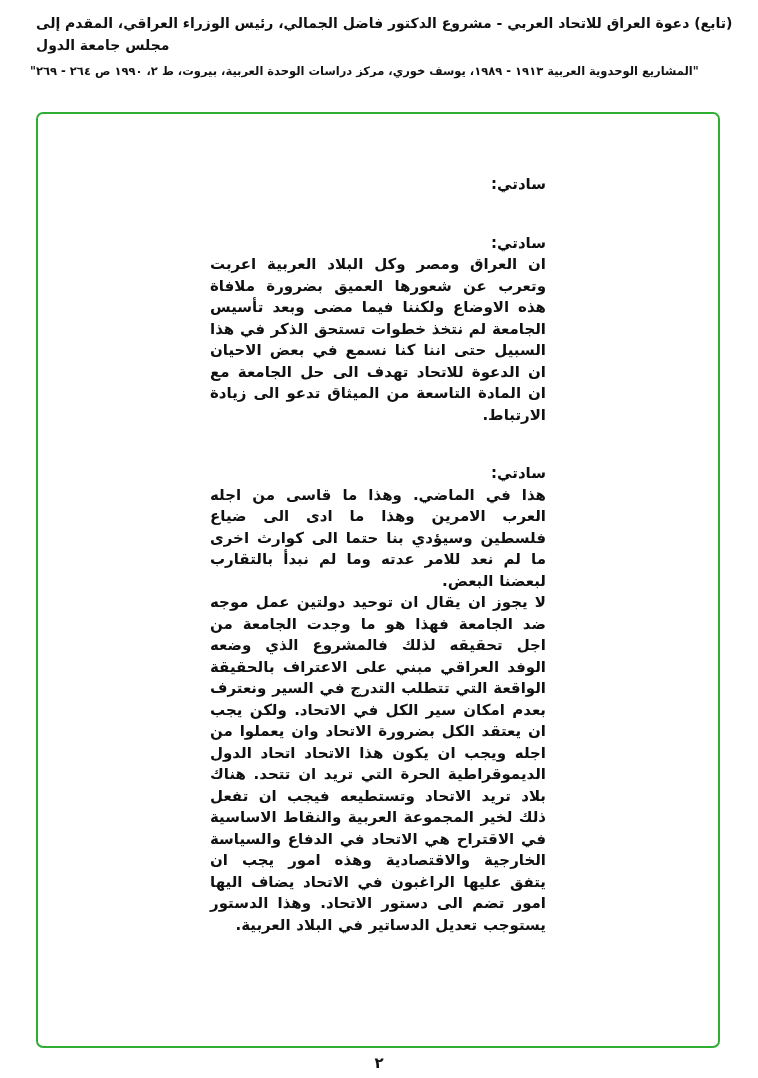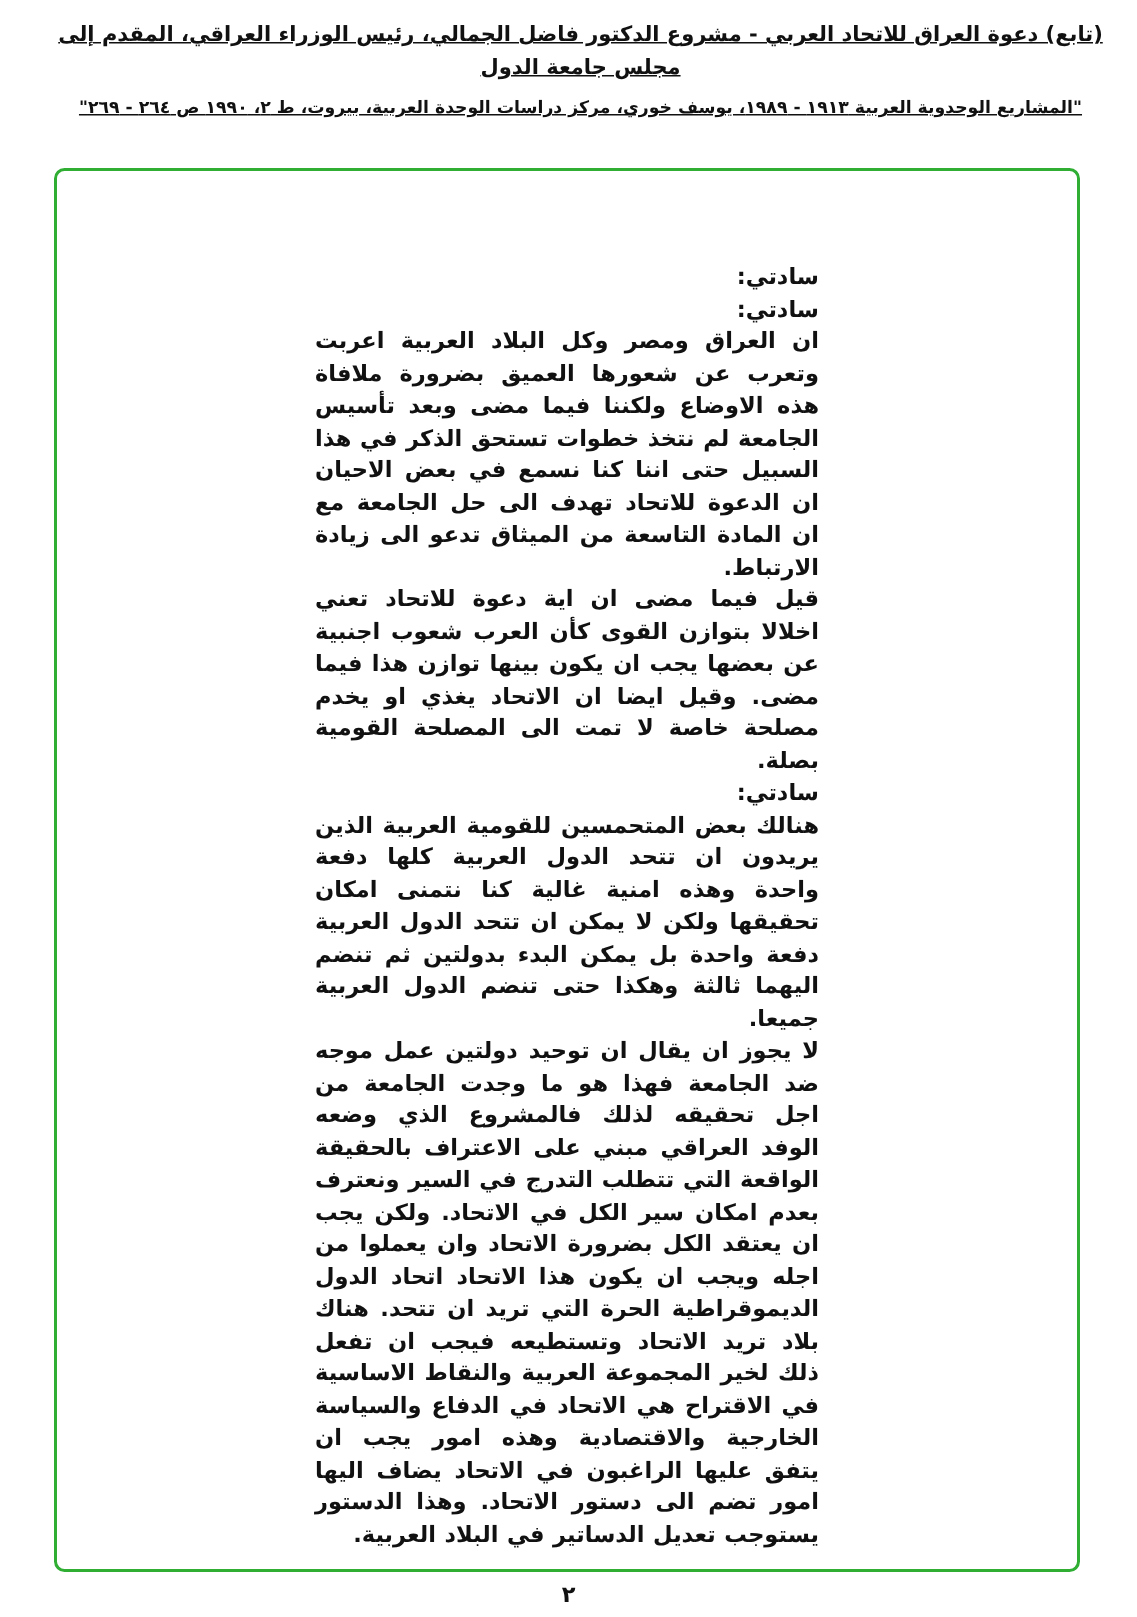--- a/index.html
+++ b/index.html
@@ -18,22 +18,21 @@
   .page {
     position: absolute;
     inset: 0;
   }
   .header {
     position: absolute;
     top: 12px;
     left: 16px;
     right: 0;
     direction: rtl;
-    text-align: center;
-    text-decoration: underline;
+    text-align: left;
   }
   .header-line {
     font-size: 14px;
     font-weight: bold;
     line-height: 22px;
     padding: 0 20px;
   }
   .citation {
     font-size: 11.5px;
     font-weight: bold;
@@ -61,20 +60,21 @@
     margin: 0;
     font-size: 15px;
     font-weight: bold;
     line-height: 21.5px;
     text-align: justify;
     text-align-last: right;
     word-spacing: 0.5px;
   }
   .doc-body p.salutation {
     text-align: right;
+    margin-top: 37px;
   }
   .page-number {
     position: absolute;
     top: 1054px;
     left: 0;
     right: 0;
     text-align: center;
     font-size: 15px;
     font-weight: bold;
   }
@@ -87,22 +87,21 @@
   <div class="header">
     <div class="header-line">(تابع) دعوة العراق للاتحاد العربي - مشروع الدكتور فاضل الجمالي، رئيس الوزراء العراقي، المقدم إلى مجلس جامعة الدول</div>
     <div class="citation">"المشاريع الوحدوية العربية ١٩١٣ - ١٩٨٩، يوسف خوري، مركز دراسات الوحدة العربية، بيروت، ط ٢، ١٩٩٠ ص ٢٦٤ - ٢٦٩"</div>
   </div>
 
   <div class="green-box">
     <div class="doc-body">
       <p class="salutation">سادتي:</p>
       <p class="salutation">سادتي:</p>
       <p class="body-par">ان العراق ومصر وكل البلاد العربية اعربت وتعرب عن شعورها العميق بضرورة ملافاة هذه الاوضاع ولكننا فيما مضى وبعد تأسيس الجامعة لم نتخذ خطوات تستحق الذكر في هذا السبيل حتى اننا كنا نسمع في بعض الاحيان ان الدعوة للاتحاد تهدف الى حل الجامعة مع ان المادة التاسعة من الميثاق تدعو الى زيادة الارتباط.</p>
-      <p class="body-par">قيل فيما مضى ان اية دعوة للاتحاد تعني اخلالا بتوازن القوى كأن العرب شعوب اجنبية عن بعضها يجب ان يكون بينها توازن هذا فيما مضى. وقيل ايضا ان الاتحاد يغذي او يخدم مصلحة خاصة لا تمت الى المصلحة القومية بصلة.</p>
       <p class="salutation">سادتي:</p>
-      <p class="body-par">هنالك بعض المتحمسين للقومية العربية الذين يريدون ان تتحد الدول العربية كلها دفعة واحدة وهذه امنية غالية كنا نتمنى امكان تحقيقها ولكن لا يمكن ان تتحد الدول العربية دفعة واحدة بل يمكن البدء بدولتين ثم تنضم اليهما ثالثة وهكذا حتى تنضم الدول العربية جميعا.</p>
+      <p class="body-par">هذا في الماضي. وهذا ما قاسى من اجله العرب الامرين وهذا ما ادى الى ضياع فلسطين وسيؤدي بنا حتما الى كوارث اخرى ما لم نعد للامر عدته وما لم نبدأ بالتقارب لبعضنا البعض.</p>
       <p class="body-par">لا يجوز ان يقال ان توحيد دولتين عمل موجه ضد الجامعة فهذا هو ما وجدت الجامعة من اجل تحقيقه لذلك فالمشروع الذي وضعه الوفد العراقي مبني على الاعتراف بالحقيقة الواقعة التي تتطلب التدرج في السير ونعترف بعدم امكان سير الكل في الاتحاد. ولكن يجب ان يعتقد الكل بضرورة الاتحاد وان يعملوا من اجله ويجب ان يكون هذا الاتحاد اتحاد الدول الديموقراطية الحرة التي تريد ان تتحد. هناك بلاد تريد الاتحاد وتستطيعه فيجب ان تفعل ذلك لخير المجموعة العربية والنقاط الاساسية في الاقتراح هي الاتحاد في الدفاع والسياسة الخارجية والاقتصادية وهذه امور يجب ان يتفق عليها الراغبون في الاتحاد يضاف اليها امور تضم الى دستور الاتحاد. وهذا الدستور يستوجب تعديل الدساتير في البلاد العربية.</p>
     </div>
   </div>
 
   <div class="page-number">٢</div>
 
 </div>
 
 </body></html>

